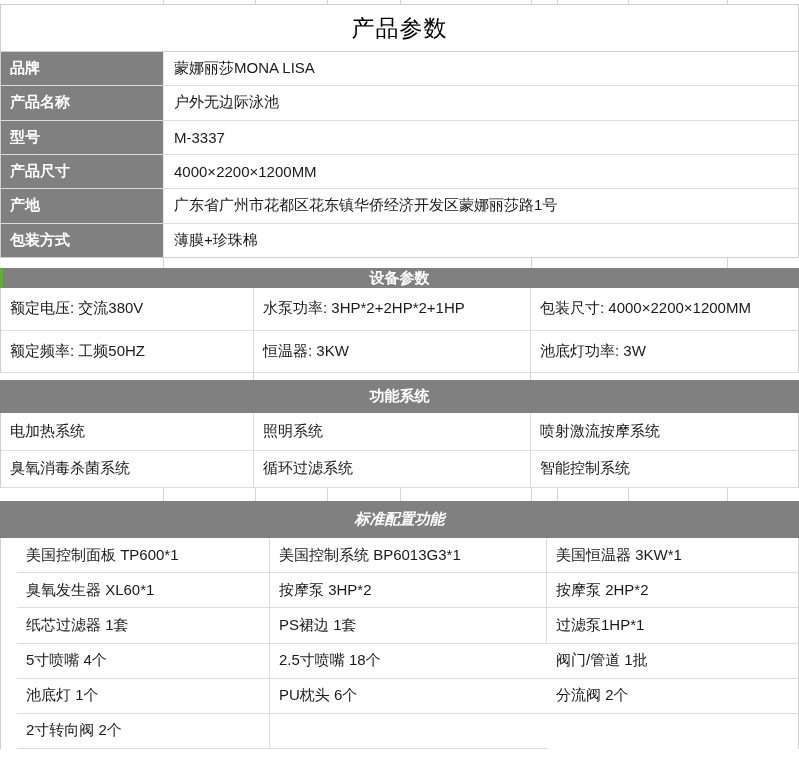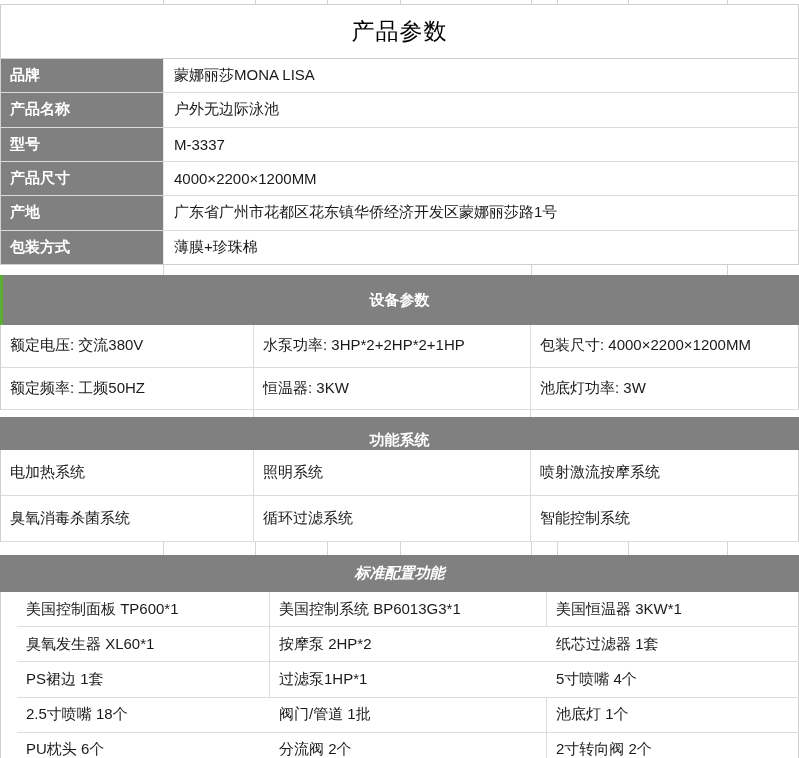--- a/index.html
+++ b/index.html
@@ -8,42 +8,42 @@
 
   
   .strip { position: relative; width: 100%; border-bottom: 1px solid #e2e2e2; }
   .strip i { position: absolute; top: 0; width: 1px; height: 100%; background: #d4d4d4; }
   .strip-top { height: 4px; border-bottom: none; }
   .strip-a { height: 10px; }
   .strip-b { height: 7px; }
   .strip-c { height: 13px; }
   .strip-a, .strip-b, .strip-c { border-bottom: none; border-top: none; }
 
-  .title-row { height: 55px; border: 1px solid #cfcfcf; display: flex; align-items: center; justify-content: center;
+  .title-row { height: 48px; border: 1px solid #cfcfcf; display: flex; align-items: center; justify-content: center;
                font-size: 23px; color: #000; letter-spacing: 1px; }
 
   
   .info-table { height: 206px; border: 1px solid #cfcfcf; border-top: none; display: flex; flex-direction: column; }
   .irow { flex: 1; display: flex; border-bottom: 1px solid #dcdcdc; }
   .irow:last-child { border-bottom: none; }
   .ilabel { width: 163px; background: #808080; color: #fff; font-weight: bold; font-size: 15px;
             display: flex; align-items: center; padding-left: 9px; border-right: 1px solid #e9e9e9; }
   .ival { flex: 1; display: flex; align-items: center; padding-left: 10px; font-size: 15px; }
 
   
   .sec-header { position: relative; background: #808080; color: #fff; font-weight: bold; font-size: 15px;
                 display: flex; align-items: center; justify-content: center; }
-  .h1 { height: 50px; } .h2 { height: 33px; align-items: flex-end; } .h3 { height: 37px; font-style: italic; }
+  .h1 { height: 20px; } .h2 { height: 33px; } .h3 { height: 37px; font-style: italic; }
   .green-strip { position: absolute; left: 0; top: 0; width: 3px; height: 100%; background: #5bb033; }
 
   
   .grid3 { display: grid; grid-template-columns: 253px 277px 269px; grid-auto-rows: 1fr;
            border-left: 1px solid #cfcfcf; border-right: 1px solid #cfcfcf; }
   .equip { height: 85px; }
-  .func  { height: 92px; }
+  .func  { height: 75px; }
   .conf  { height: 211px; padding-left: 16px; }
   .cell { display: flex; align-items: center; padding-left: 9px; font-size: 15px;
           border-bottom: 1px solid #dcdcdc; border-right: 1px solid #dcdcdc; position: relative; text-align: center; }
   .cell.c3 { border-right: none; }
 </style>
 </head>
 <body>
 
 <div class="page">
 
@@ -138,20 +138,21 @@
 
   <div class="sec-header h3">
     <span>标准配置功能</span>
   </div>
 
   <div class="grid3 conf">
     <div class="cell c1">美国控制面板 TP600*1</div>
     <div class="cell c2">美国控制系统 BP6013G3*1</div>
     <div class="cell c3">美国恒温器 3KW*1</div>
     <div class="cell c1">臭氧发生器 XL60*1</div>
+    <div class="cell c2">按摩泵 3HP*2</div>
     <div class="cell c3">按摩泵 2HP*2</div>
     <div class="cell c1">纸芯过滤器 1套</div>
     <div class="cell c2">PS裙边 1套</div>
     <div class="cell c3">过滤泵1HP*1</div>
     <div class="cell c1">5寸喷嘴 4个</div>
     <div class="cell c3">2.5寸喷嘴 18个</div>
     <div class="cell c1">阀门/管道 1批</div>
     <div class="cell c2">池底灯 1个</div>
     <div class="cell c3">PU枕头 6个</div>
     <div class="cell c1">分流阀 2个</div>

